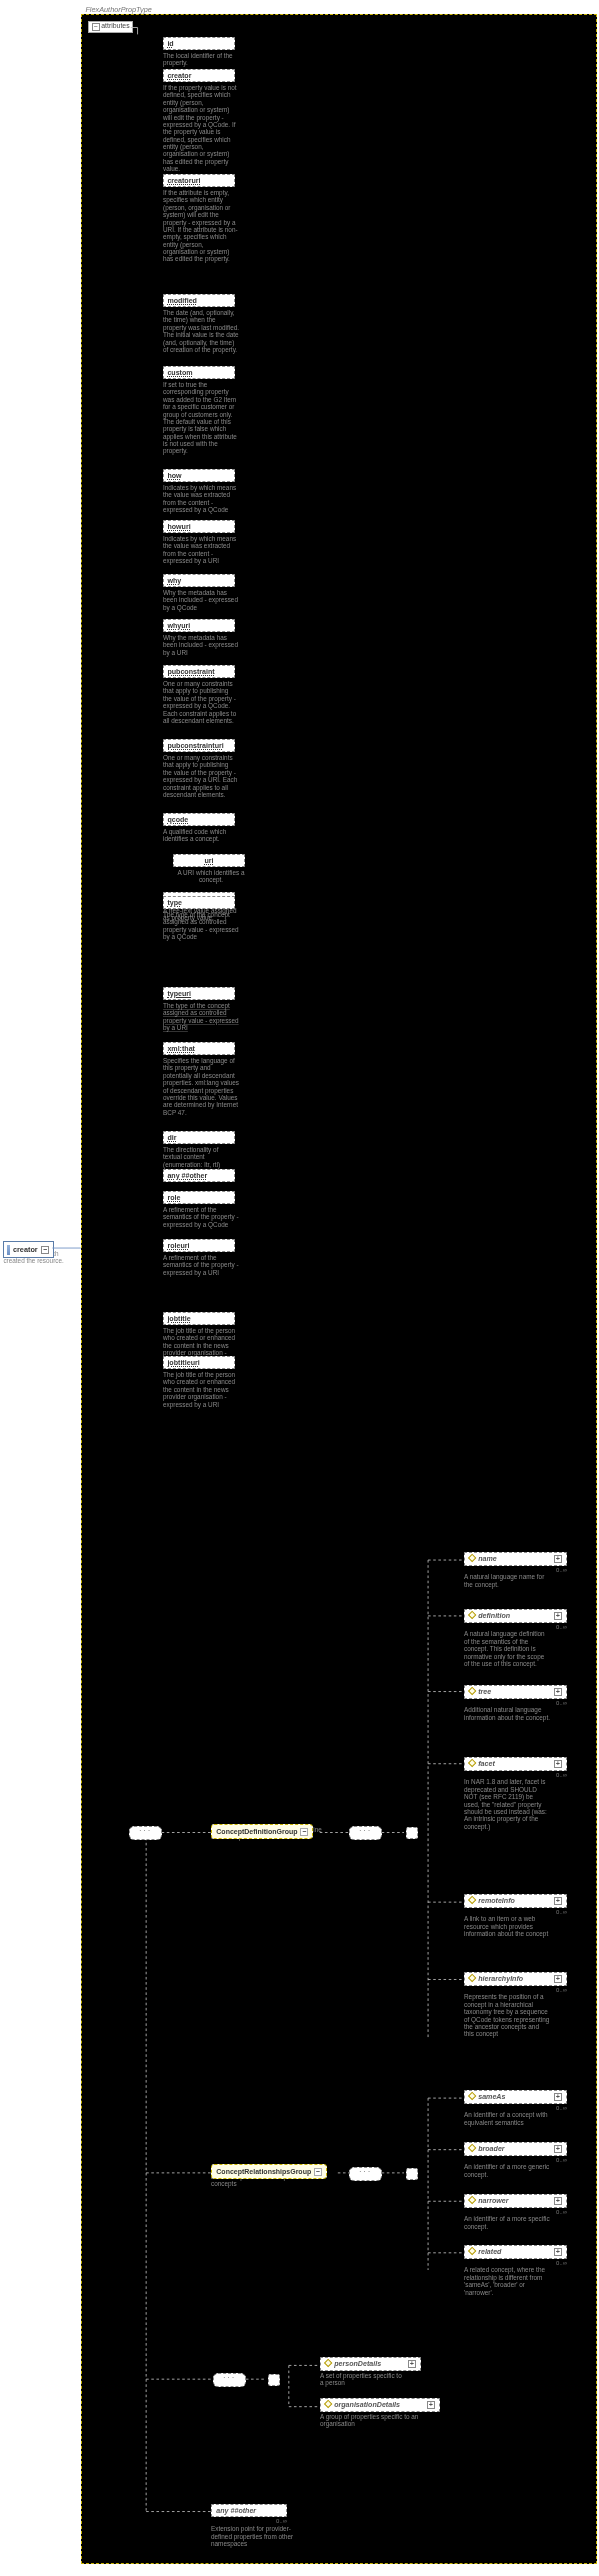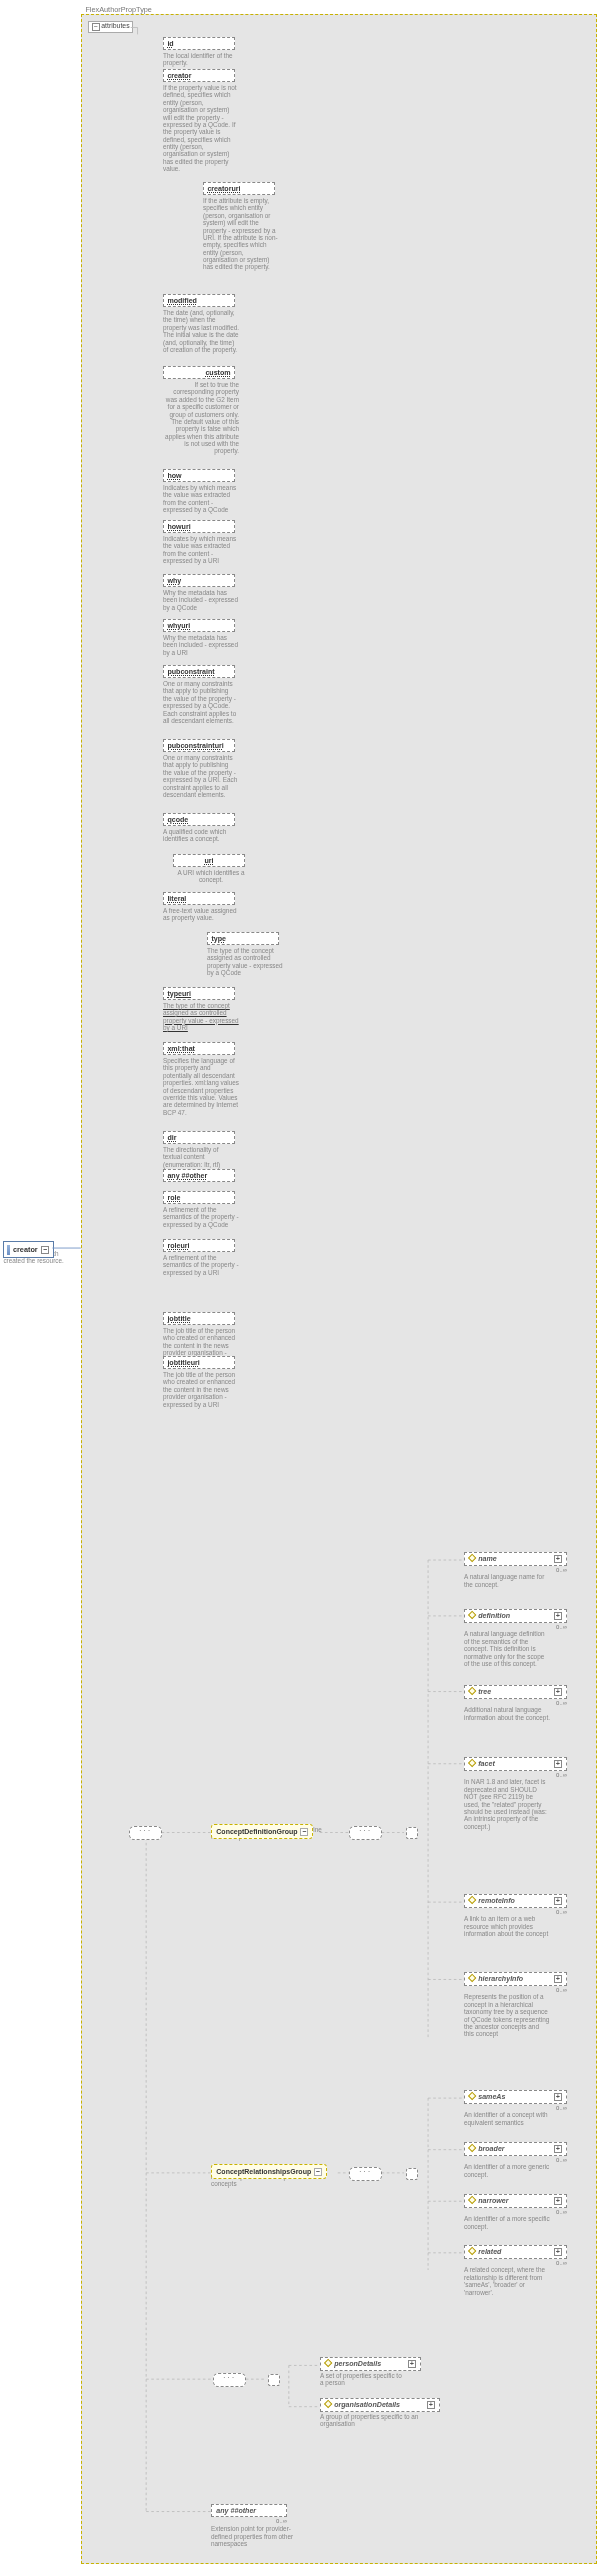--- a/index.html
+++ b/index.html
@@ -12,22 +12,23 @@
   }
   .canvas {
     position: relative;
     width: 600px;
     height: 2576px;
     background: #fff;
   }
   
   .bigbox {
     position: absolute;
-    background: #e5e5e5;
+    background: #000000;
     border: 0.9px dashed #c8b200;
+    font-style: italic;
   }
   .bigbox .title {
     position: absolute;
     top: -9.5px;
     left: 3.4px;
     color: #777;
     font-size: 7.3px;
   }
   .attrs-label {
     position: absolute;
@@ -278,29 +279,29 @@
 
   <div id="attrs-container">
       <div class="attr" style="left: 163px; top: 37px;">
         <div class="box"><span class="dul">id</span></div>
         <div class="desc">The local identifier of the property.</div>
       </div>
       <div class="attr" style="left: 163px; top: 69px;">
         <div class="box"><span class="dul">creator</span></div>
         <div class="desc">If the property value is not defined, specifies which entity (person, organisation or system) will edit the property - expressed by a QCode. If the property value is defined, specifies which entity (person, organisation or system) has edited the property value.</div>
       </div>
-      <div class="attr" style="left: 163px; top: 182px; margin-left: 40px;">
+      <div class="attr" style="left: 163px; top: 174px;">
         <div class="box"><span class="dul">creatoruri</span></div>
         <div class="desc">If the attribute is empty, specifies which entity (person, organisation or system) will edit the property - expressed by a URI. If the attribute is non-empty, specifies which entity (person, organisation or system) has edited the property.</div>
       </div>
       <div class="attr" style="left: 163px; top: 294px;">
         <div class="box"><span class="dul">modified</span></div>
         <div class="desc">The date (and, optionally, the time) when the property was last modified. The initial value is the date (and, optionally, the time) of creation of the property.</div>
       </div>
-      <div class="attr" style="left: 163px; top: 366px; text-align: right;">
+      <div class="attr" style="left: 163px; top: 366px;">
         <div class="box"><span class="dul">custom</span></div>
         <div class="desc">If set to true the corresponding property was added to the G2 Item for a specific customer or group of customers only. The default value of this property is false which applies when this attribute is not used with the property.</div>
       </div>
       <div class="attr" style="left: 163px; top: 469px;">
         <div class="box"><span class="dul">how</span></div>
         <div class="desc">Indicates by which means the value was extracted from the content - expressed by a QCode</div>
       </div>
       <div class="attr" style="left: 163px; top: 520px;">
         <div class="box"><span class="dul">howuri</span></div>
         <div class="desc">Indicates by which means the value was extracted from the content - expressed by a URI</div>
@@ -326,21 +327,21 @@
         <div class="desc">A qualified code which identifies a concept.</div>
       </div>
       <div class="attr" style="left: 173px; top: 854px; text-align: center;">
         <div class="box"><span class="dul">uri</span></div>
         <div class="desc">A URI which identifies a concept.</div>
       </div>
       <div class="attr" style="left: 163px; top: 892px;">
         <div class="box"><span class="dul">literal</span></div>
         <div class="desc">A free-text value assigned as property value.</div>
       </div>
-      <div class="attr" style="left: 163px; top: 932px; margin-left: 44px;">
+      <div class="attr" style="left: 163px; top: 896px;">
         <div class="box"><span class="dul">type</span></div>
         <div class="desc">The type of the concept assigned as controlled property value - expressed by a QCode</div>
       </div>
       <div class="attr" style="left: 163px; top: 987px; text-decoration: underline;">
         <div class="box"><span class="dul">typeuri</span></div>
         <div class="desc">The type of the concept assigned as controlled property value - expressed by a URI</div>
       </div>
       <div class="attr" style="left: 163px; top: 1042px;">
         <div class="box"><span class="dul">xml:that</span></div>
         <div class="desc">Specifies the language of this property and potentially all descendant properties. xml:lang values of descendant properties override this value. Values are determined by Internet BCP 47.</div>

